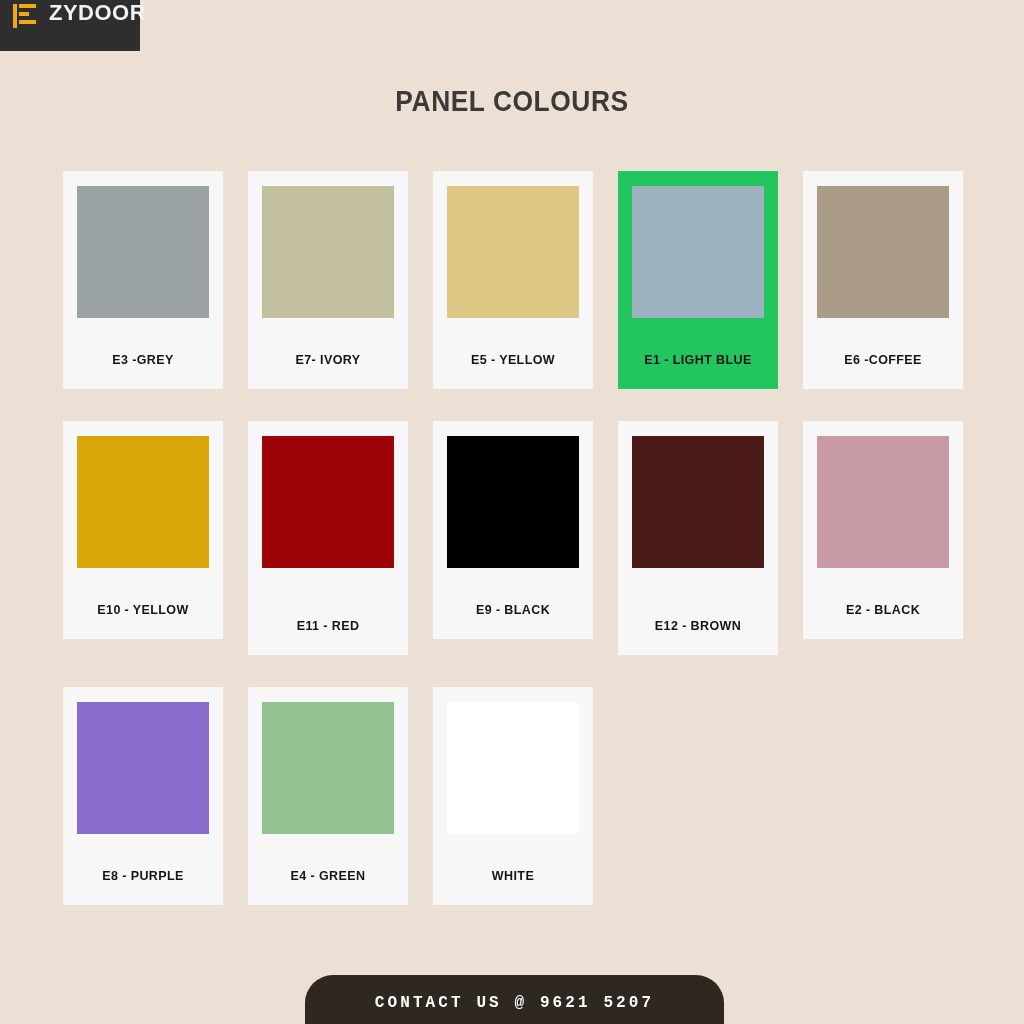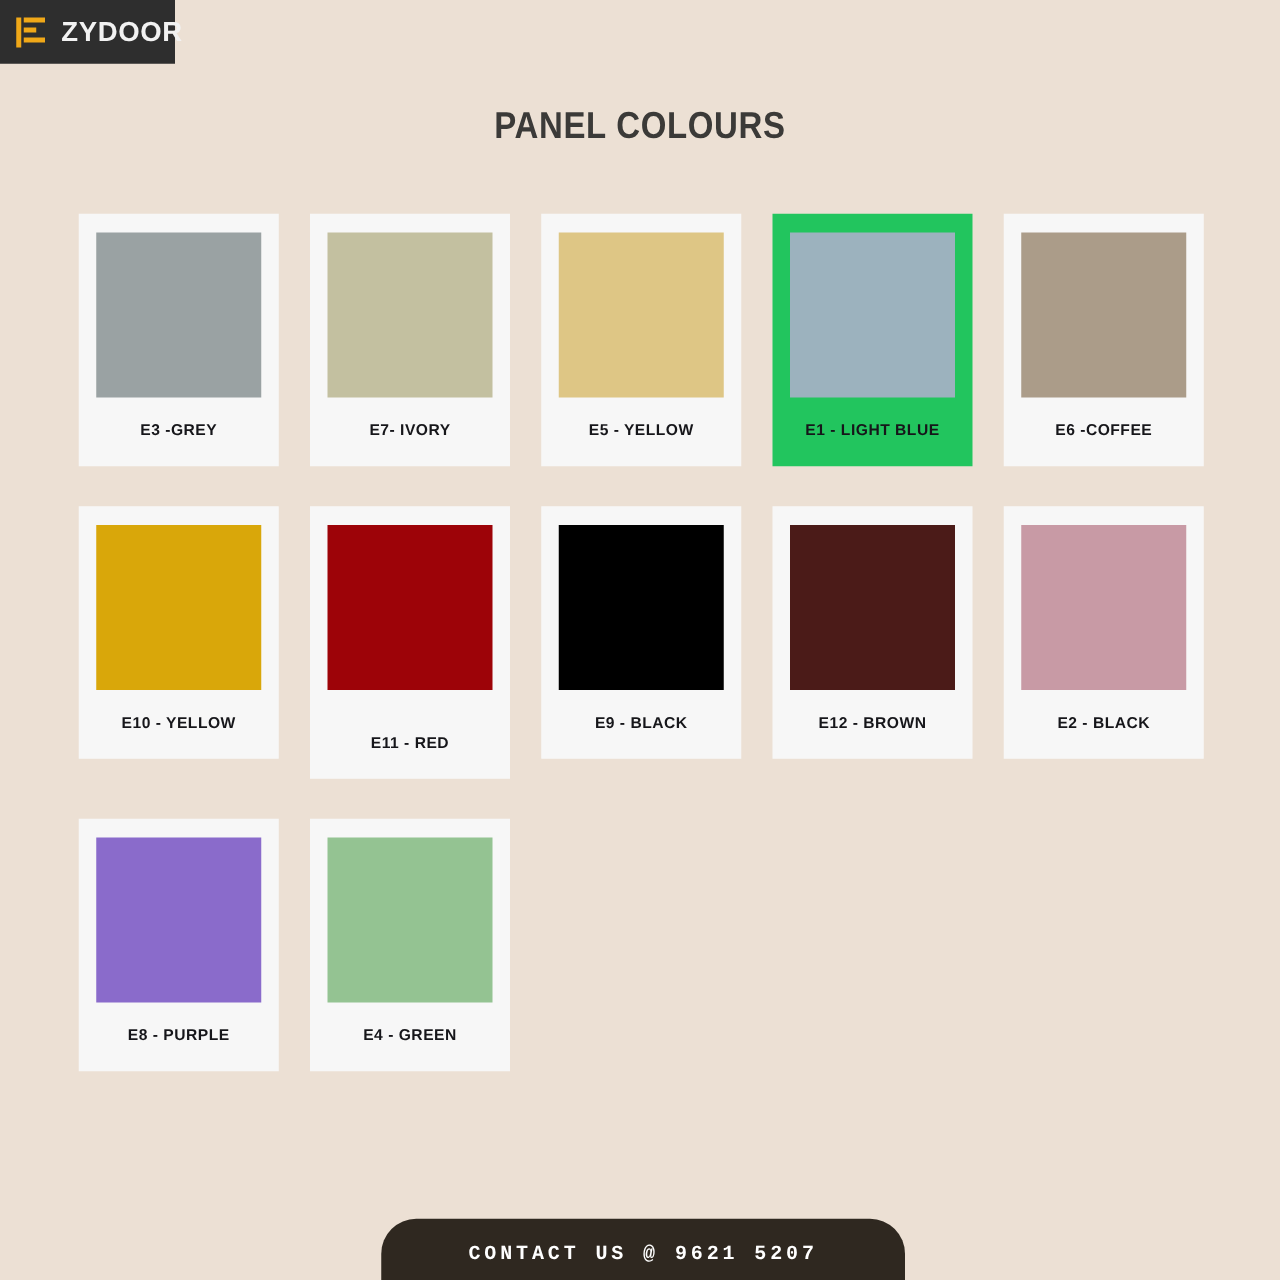--- a/index.html
+++ b/index.html
@@ -17,21 +17,20 @@
 
   
   #brand-bar {
     position: absolute;
     left: 0;
     top: 0;
     width: 140px;
     height: 51px;
     background: #2e2e2e;
     display: flex;
-    align-items: center;
     padding-left: 10px;
     box-sizing: border-box;
   }
   #brand-mark {
     width: 32px;
     height: 32px;
     flex: 0 0 auto;
     display: block;
   }
   #brand-name {
@@ -86,21 +85,21 @@
     height: 132px;
     display: block;
   }
   .swatch-label {
     font-size: 12.5px;
     font-weight: 700;
     letter-spacing: 0.4px;
     color: #16161a;
     text-align: center;
     line-height: 1.45;
-    padding: 17px 2px 20px 2px;
+    padding: 33px 2px 20px 2px;
     font-family: "Liberation Sans", sans-serif;
     width: 100%;
     box-sizing: border-box;
   }
 
   
   #contact-banner {
     position: absolute;
     left: 305px;
     top: 975px;
@@ -169,38 +168,42 @@
       <span class="swatch-label">E10 - YELLOW</span>
     </div>
     <div class="swatch-card" style="background: rgb(247, 247, 247); gap: 16px;">
       <span class="swatch-chip" style="background: rgb(157, 3, 8);"></span>
       <span class="swatch-label">E11 - RED</span>
     </div>
     <div class="swatch-card" style="background: rgb(247, 247, 247);">
       <span class="swatch-chip" style="background: rgb(0, 0, 0);"></span>
       <span class="swatch-label">E9 - BLACK</span>
     </div>
-    <div class="swatch-card" style="background: rgb(247, 247, 247);">
+    <div class="swatch-card" style="background: rgb(247, 247, 247); gap: 16px;">
       <span class="swatch-chip" style="background: rgb(75, 27, 24);"></span>
       <span class="swatch-label">E12 - BROWN</span>
     </div>
     <div class="swatch-card" style="background: rgb(247, 247, 247);">
       <span class="swatch-chip" style="background: rgb(200, 154, 165);"></span>
       <span class="swatch-label">E2 - BLACK</span>
     </div>
   </div>
 
   <div class="swatch-row">
     <div class="swatch-card" style="background: rgb(247, 247, 247);">
       <span class="swatch-chip" style="background: rgb(138, 107, 203);"></span>
       <span class="swatch-label">E8 - PURPLE</span>
     </div>
     <div class="swatch-card" style="background: rgb(247, 247, 247);">
       <span class="swatch-chip" style="background: rgb(148, 195, 146);"></span>
       <span class="swatch-label">E4 - GREEN</span>
+    </div>
+    <div class="swatch-card" style="background: rgb(247, 247, 247);">
+      <span class="swatch-chip" style="background: rgb(255, 255, 255);"></span>
+      <span class="swatch-label">WHITE</span>
     </div>
   </div>
 
 </div>
 
 <div id="contact-banner" style="background: rgb(47, 40, 32);">
   <span id="contact-text" style="color: rgb(255, 255, 255);">CONTACT US @ 9621 5207</span>
 </div>
 
 </body></html>

